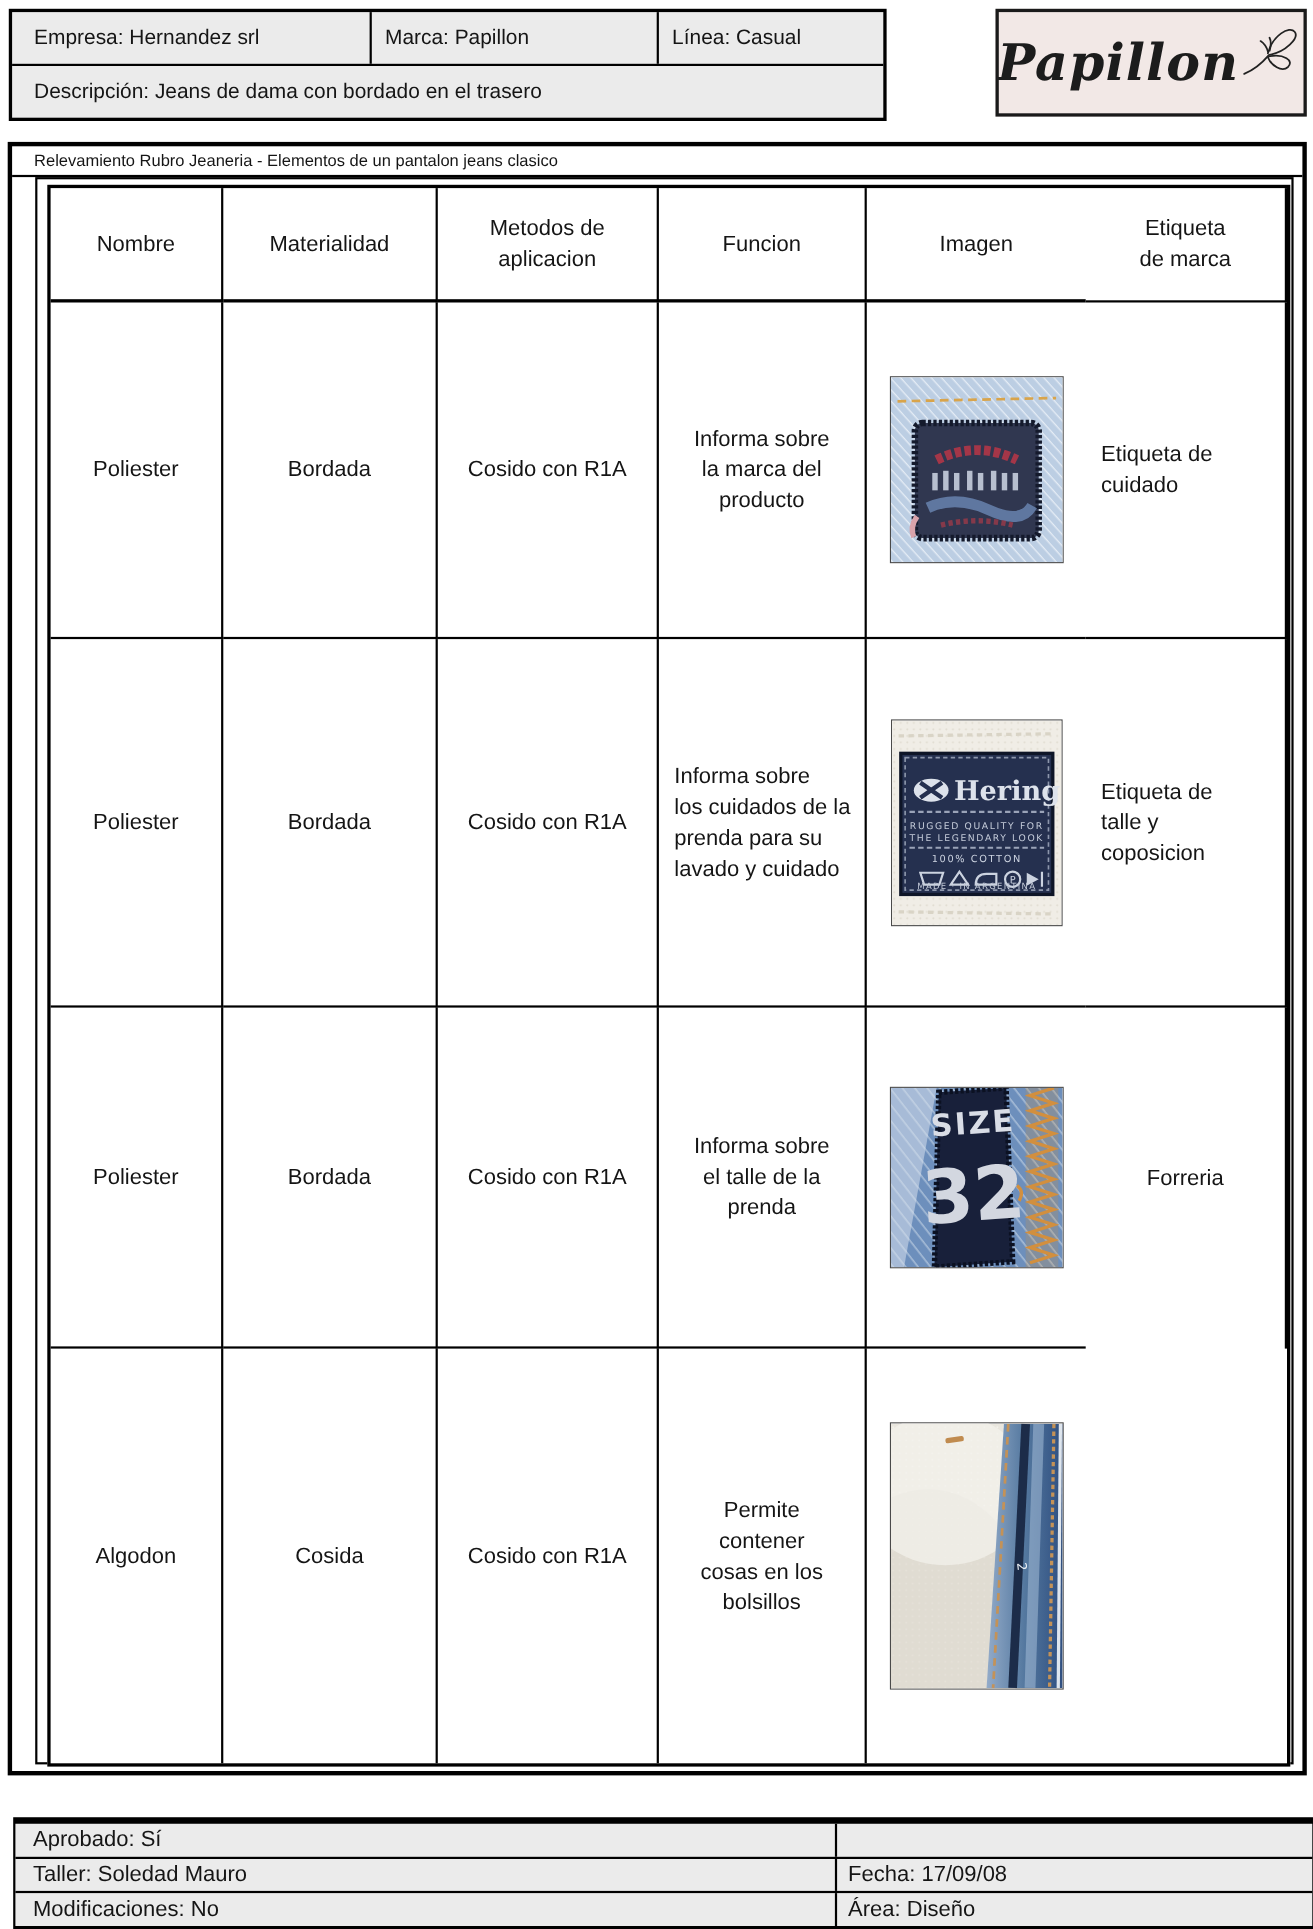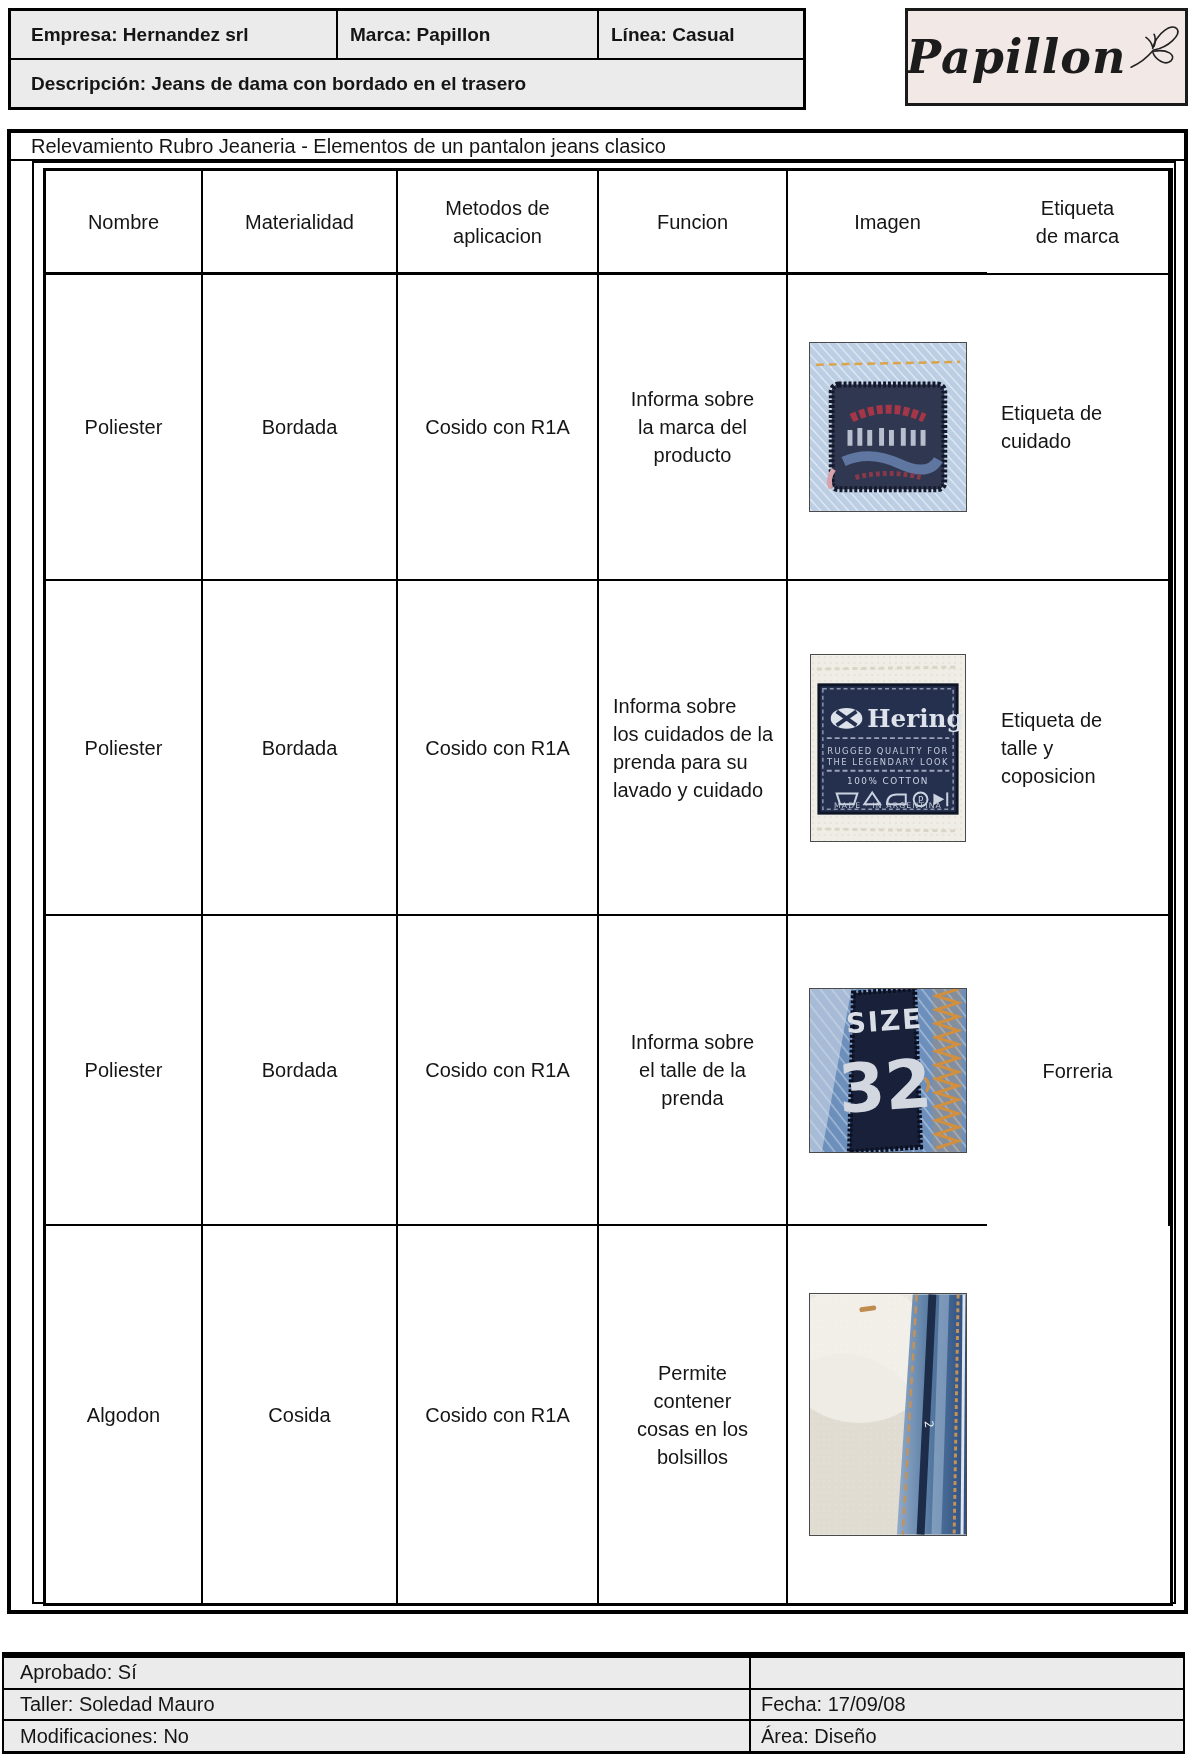--- a/index.html
+++ b/index.html
@@ -7,21 +7,21 @@
   .page {
     position:relative; width:1194px; height:1754px; margin:0 auto;
     background:#ffffff; color:#151515;
     font-family:"Liberation Sans", sans-serif;
     overflow:hidden;
   }
   
   .hdr {
     position:absolute; left:8px; top:8px; width:798px; height:102px;
     border:3px solid #000; background:#ebebeb;
-    display:flex; flex-direction:column;font-weight:bold;
+    display:flex; flex-direction:column;
   }
   .hrow { display:flex; flex:1; border-top:2px solid #000; min-height:0; }
   .hrow:first-child { border-top:0; }
   .hcell {
     display:flex; align-items:center; font-size:19px;
     border-left:2px solid #000; padding-left:12px; white-space:nowrap; overflow:hidden;
   }
   .hcell.c1 { width:325px; border-left:0; padding-left:20px; }
   .hcell.c2 { width:261px; }
   .hcell.c3 { flex:1; }
@@ -38,21 +38,21 @@
   }
   .butterfly { margin-left:2px; margin-top:-18px; transform:rotate(6deg); }
   
   .outer-box {
     position:absolute; left:7px; top:129px; width:1181px; height:1485px;
     border:4px solid #000;
   }
   .title-row {
     height:28px; border-bottom:2px solid #000;
     display:flex; align-items:center; padding-left:20px;
-    font-size:20px; white-space:nowrap;
+    font-size:15px; white-space:nowrap;
   }
   .inner-rect {
     position:absolute; left:21px; top:28px; right:8px; bottom:6px;
     border:2px solid #000;
   }
   
   .dtable {
     position:absolute; left:43px; top:168px;
     border:3px solid #000; background:#fff;
     display:grid;
@@ -65,21 +65,21 @@
     text-align:center; font-size:20px; line-height:1.4;
     white-space:pre-line; padding:6px 8px; overflow:hidden;
   }
   .dcell.hd { border-bottom:3px solid #000; }
   .dcell.lc { border-right:0; }
   .dcell.lr { border-bottom:0;text-align:center; }
   .dcell.al { justify-content:flex-start; text-align:left; padding-left:14px; }
   .photo { display:block; border:1px solid #4a4a4a; }
   
   .footer {
-    position:absolute; left:2px; top:1652px; width:1183px; height:102px;
+    position:absolute; left:12px; top:1652px; width:1183px; height:102px;
     border-top:6px solid #000; border-bottom:3px solid #000;
     border-left:2px solid #000; border-right:2px solid #000;
     background:#ebebeb; display:flex; flex-direction:column;
   }
   .frow { flex:1; display:flex; border-top:2px solid #000; min-height:0; }
   .frow:first-child { border-top:0; }
   .fcell { display:flex; align-items:center; font-size:20px; white-space:nowrap; overflow:hidden; }
   .fcell.left { width:747px; border-right:2px solid #000; padding-left:16px; }
   .fcell.right { flex:1; padding-left:10px; }
 </style>

